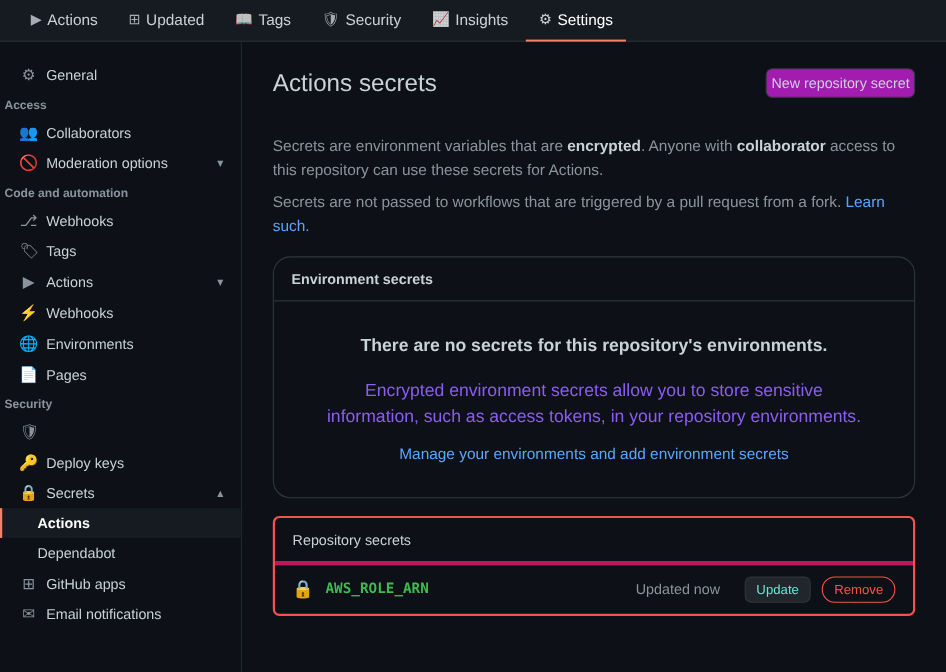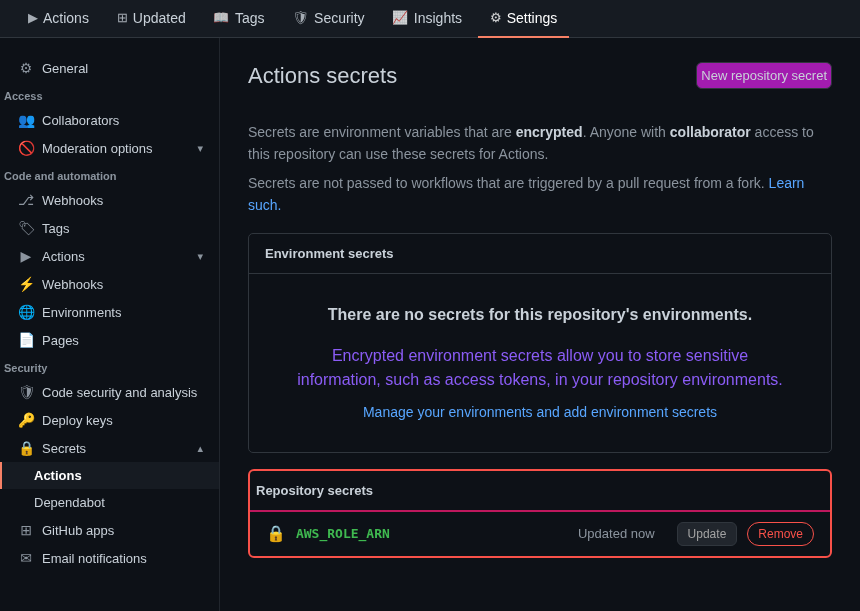--- a/index.html
+++ b/index.html
@@ -125,21 +125,21 @@
       color: #8b949e;
       line-height: 1.6;
       margin-bottom: 6px;
     }
     .description-text b { color: #c9d1d9; }
     .description-text a { color: #58a6ff; text-decoration: none; }
 
     
     .section-box {
       border: 1px solid #30363d;
-      border-radius: 5px;
+      border-radius: 16px;
       margin-top: 16px;
       overflow: hidden;
     }
     .section-box-header {
       padding: 12px 16px;
       font-size: 13px;
       font-weight: 600;
       color: #c9d1d9;
       border-bottom: 1px solid #30363d;
     }
@@ -165,43 +165,43 @@
     .link-blue { color: #58a6ff; text-decoration: none; cursor: pointer; }
 
     
     .repo-secrets-box {
       border: 2px solid #f85149;
       border-radius: 6px;
       margin-top: 16px;
       overflow: hidden;
     }
     .repo-secrets-header {
-      padding: 12px 6px;
+      padding: 12px 16px;
       font-size: 13px;
-      font-weight: 700;
-      color: #c9d1d9;
-      border-bottom: 2px solid #be185d;
+      font-weight: 400;
+      color: #c9d1d9;
+      border-bottom: 4px solid #be185d;
     }
     .secret-row {
       display: flex;
       align-items: center;
       padding: 10px 16px;
       gap: 10px;
     }
     .secret-icon { color: #3fb950; font-size: 16px; }
     .secret-name { font-size: 13px; color: #3fb950; font-family: monospace; font-weight: 600; flex: 1; }
     .secret-updated { font-size: 13px; color: #8b949e; margin-right: 12px; }
     .btn-sm {
       border: 1px solid #30363d;
       border-radius: 6px;
       padding: 4px 10px;
       font-size: 12px;
       cursor: pointer;
       background: #21262d;
-      color: #a3a3a3;
+      color: #5eead4;
     }
     .btn-danger {
       border: 1px solid #f85149;
       background: transparent;
       color: #f85149;
       border-radius: 12px;
       padding: 4px 10px;
       font-size: 12px;
       cursor: pointer;
     }
@@ -278,21 +278,20 @@
       <span>Environments</span>
     </div>
     <div class="sidebar-item">
       <span class="sidebar-icon">📄</span>
       <span>Pages</span>
     </div>
 
     <div class="sidebar-section-label">Security</div>
     <div class="sidebar-item">
       <span class="sidebar-icon">🛡</span>
-      <span>Code security and analysis</span>
     </div>
     <div class="sidebar-item">
       <span class="sidebar-icon">🔑</span>
       <span>Deploy keys</span>
     </div>
     <div class="sidebar-item">
       <span class="sidebar-icon">🔒</span>
       <span>Secrets</span>
       <span class="chevron">▴</span>
     </div>

